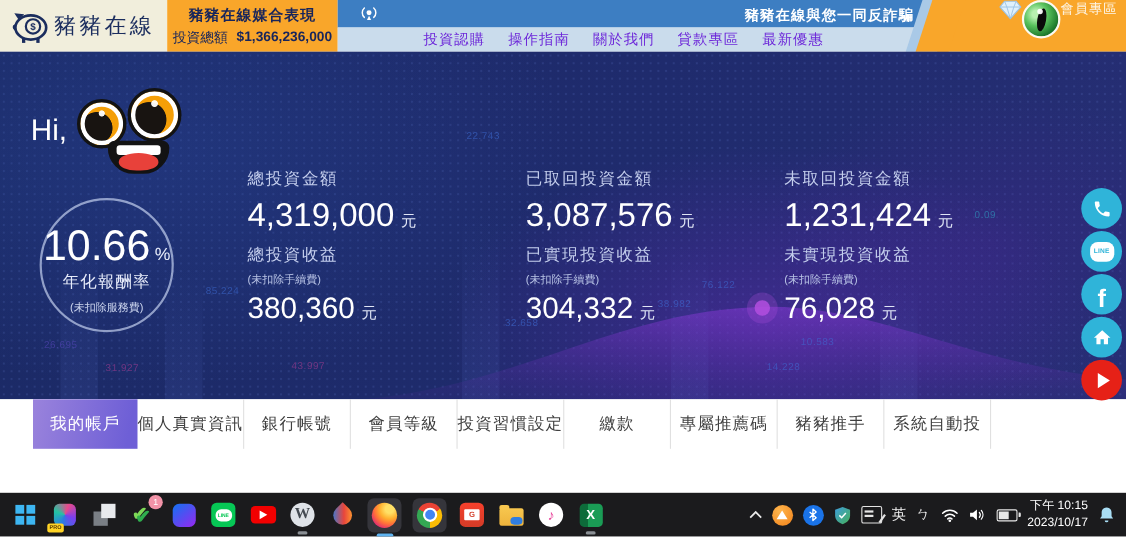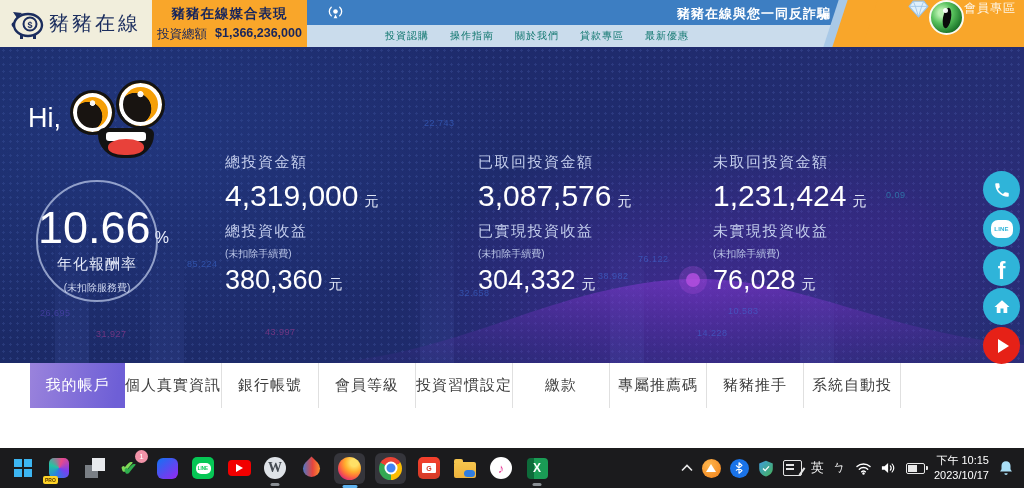--- a/index.html
+++ b/index.html
@@ -14,21 +14,21 @@
   .match-title{font-size:13.5px;font-weight:bold;margin-top:5px;letter-spacing:1px;}
   .match-total{font-size:12.5px;margin-top:3px;display:flex;justify-content:center;gap:8px;}
   .match-total .val{font-weight:bold;}
   .blue-area{position:absolute;left:307px;top:0;right:0;height:47px;}
   .topbar{position:relative;height:25px;background:#3d7ec2;}
   .podcast{position:absolute;left:20px;top:4px;}
   .ann{position:absolute;top:5px;font-size:13px;font-weight:bold;color:#fff;letter-spacing:1px;white-space:nowrap;}
   .ann.a1{left:126px;}
   .ann.a2{left:370px;}
   .navrow{position:relative;height:22px;background:#cadcec;display:flex;align-items:center;padding-left:78px;gap:21px;}
-  .navrow a{font-size:10px;color:#0f766e;text-decoration:none;letter-spacing:1px;white-space:nowrap;font-family:Liberation Serif, serif;}
+  .navrow a{font-size:13px;color:#6d28d9;text-decoration:none;letter-spacing:1px;white-space:nowrap;font-family:Liberation Serif, serif;}
   .member-block{position:absolute;right:0;top:0;width:172px;height:47px;background:#f9a62a;display:flex;align-items:flex-start;justify-content:flex-end;padding-right:8px;box-sizing:border-box;}
   .member-sliver{position:absolute;left:-21px;top:0;width:10px;height:47px;background:#a9c9e7;transform:skewX(-18deg);}
   .member-skew{position:absolute;left:-12px;top:0;width:30px;height:47px;background:#f9a62a;transform:skewX(-18deg);}
   .member-label{font-size:12px;color:#fdf6e8;letter-spacing:1px;}
   .avatar{position:relative;width:35px;height:35px;border-radius:50%;border:2px solid #fbfaf2;background:radial-gradient(circle at 35% 35%, #b8f0b0 0 12%, #57c15c 38%, #1f7a2d 72%, #0c3b12 100%);box-sizing:border-box;}
   .avatar::after{content:"";position:absolute;left:50%;top:50%;width:8px;height:21px;background:#0a0a0a;border-radius:50%;transform:translate(-50%,-50%) rotate(10deg);}
   .avatar::before{content:"";position:absolute;left:38%;top:20%;width:5px;height:5px;border-radius:50%;background:rgba(255,255,255,.95);z-index:2;}
 
   
   .hero{position:absolute;top:47px;left:0;width:1024px;height:316px;background:linear-gradient(105deg,#1b2a66 0%,#1f2b6d 55%,#262e74 100%);overflow:hidden;}
@@ -50,21 +50,21 @@
       radial-gradient(circle at 50% 50%, #f59f07 0 85%, #e88a00 100%);
     box-shadow:inset 0 0 0 4px #fff;}
   .eye.l{left:0;top:10px;width:45px;height:45px;}
   .eye.r{left:46px;top:0;width:49px;height:49px;}
   .mouth{position:absolute;left:28px;top:48px;width:56px;height:30px;background:#131313;border-radius:8px 8px 30px 30px;overflow:hidden;border:2px solid #131313;box-sizing:border-box;}
   .mouth::before{content:"";position:absolute;top:2px;left:6px;right:6px;height:9px;background:#fff;border-radius:3px;}
   .mouth::after{content:"";position:absolute;bottom:1px;left:50%;transform:translateX(-50%);width:36px;height:16px;background:#e8413a;border-radius:50% 50% 45% 45%;}
 
   .ring{position:absolute;left:36px;top:133px;width:122px;height:122px;border:2px solid rgba(208,220,248,.65);border-radius:50%;text-align:center;box-sizing:border-box;z-index:3;color:#fff;}
   .rate-row{margin-top:20px;}
-  .rate{font-size:45px;}
+  .rate{font-size:39px;}
   .pct{font-size:16px;margin-left:4px;color:#e9edfb;}
   .ring-label{font-size:15px;color:#e6ebfa;margin-top:1px;letter-spacing:1px;}
   .ring-note{font-size:10px;color:#cdd6ef;margin-top:7px;}
 
   .stats{position:absolute;left:225px;top:106px;display:grid;grid-template-columns:253px 235px auto;z-index:3;}
   .s-label{font-size:15px;color:#c3cdec;letter-spacing:1.5px;}
   .s-val{font-size:30px;color:#fff;margin:7px 0 9px;}
   .s-unit{font-size:14px;color:#dfe5f5;margin-left:6px;}
   .s-note{font-size:10px;color:#b9c4e6;margin:6px 0 4px;}
   .s-val2{font-size:27px;color:#fff;margin-top:1px;}

